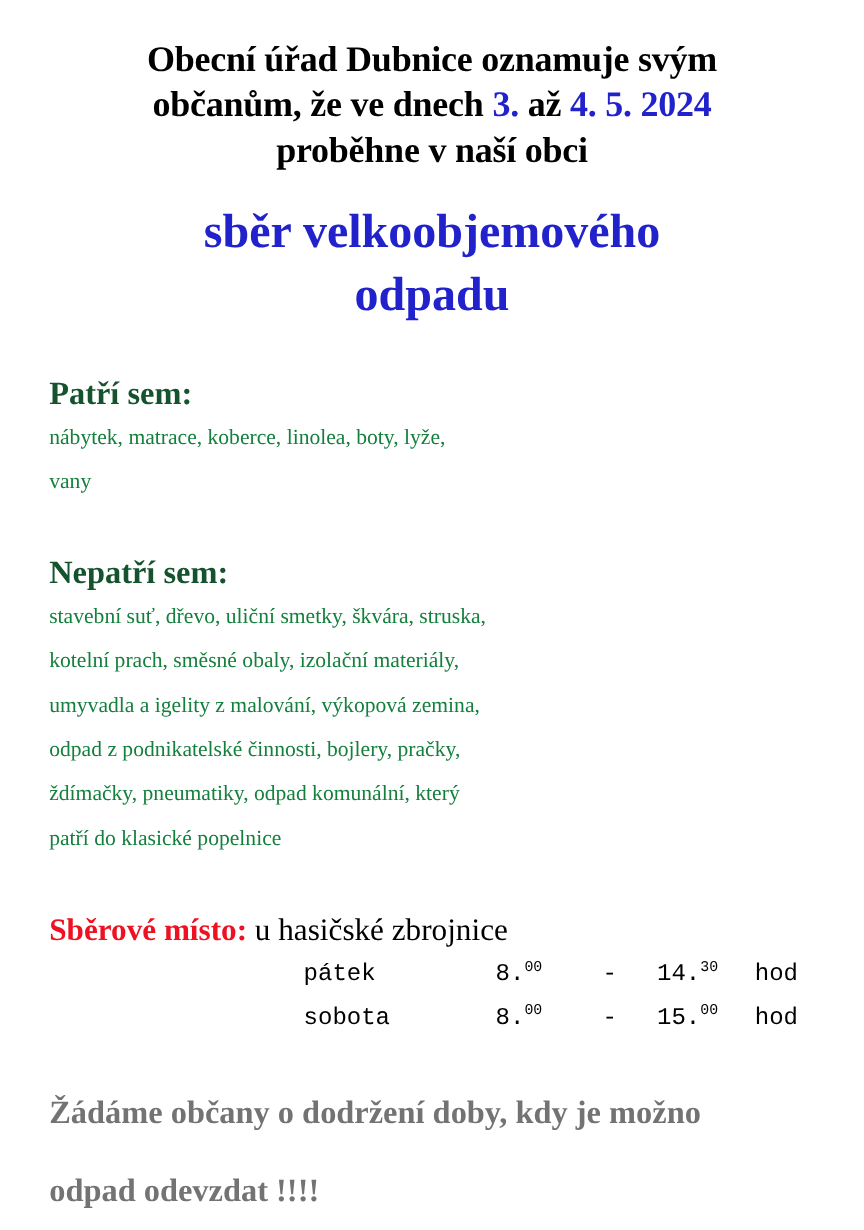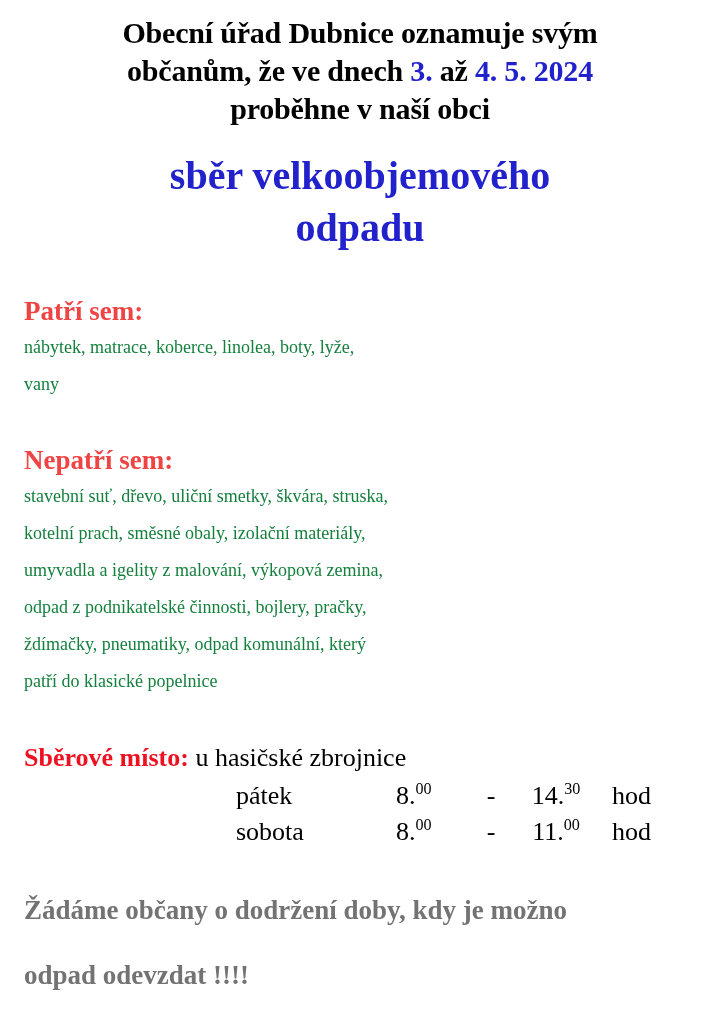--- a/index.html
+++ b/index.html
@@ -15,21 +15,21 @@
     font-family: "Liberation Serif", "DejaVu Serif", serif;
     color: #000000;
     overflow: hidden;
   }
 
   .page {
     position: relative;
     width: 720px;
     height: 1025px;
     box-sizing: border-box;
-    padding: 0;
+    padding: 17px;
     background: #ffffff;
   }
 
   
   .header {
     text-align: center;
     font-weight: bold;
     font-size: 30px;
     line-height: 38px;
     padding-top: 14px;
@@ -56,21 +56,21 @@
   }
 
   
   .body-block {
     margin-top: 16px;
     padding-left: 24px;
     padding-right: 12px;
   }
 
   .section-heading {
-    color: #ef4444;
+    color: #14532d;
     font-weight: bold;
     font-size: 27px;
     line-height: 35px;
     white-space: nowrap;
     margin-top: 40px;
   }
 
   .body-line {
     font-size: 18px;
     line-height: 37px;
@@ -100,25 +100,26 @@
   }
   .place-value {
     color: #000000;
   }
 
   .schedule {
     margin-top: 2px;
     border-collapse: collapse;
   }
   .schedule td {
-    font-size: 26px;
+    font-size: 20px;
     line-height: 36px;
     padding: 0;
     vertical-align: baseline;
     white-space: nowrap;
+    font-family: Liberation Mono, monospace;
   }
   .col-day   { width: 160px; padding-left: 212px !important; }
   .col-from  { width: 78px;  text-align: left; }
   .col-dash  { width: 34px;  text-align: center; }
   .col-to    { width: 96px;  text-align: center; }
   .col-unit  { text-align: left; padding-left: 8px !important; }
 
   sup {
     font-size: 0.62em;
     vertical-align: super;
@@ -185,21 +186,21 @@
           <td class="col-day">pátek</td>
           <td class="col-from"><span>8.</span><sup>00</sup></td>
           <td class="col-dash">-</td>
           <td class="col-to"><span>14.</span><sup>30</sup></td>
           <td class="col-unit">hod</td>
         </tr>
         <tr>
           <td class="col-day">sobota</td>
           <td class="col-from"><span>8.</span><sup>00</sup></td>
           <td class="col-dash">-</td>
-          <td class="col-to"><span>11.</span><sup>00</sup></td>
+          <td class="col-to"><span>15.</span><sup>00</sup></td>
           <td class="col-unit">hod</td>
         </tr>
       </tbody>
     </table>
   </div>
 
   <div class="footer-block">
     <div class="footer-line">Žádáme občany o dodržení doby, kdy je možno</div>
     <div class="footer-line">odpad odevzdat !!!!</div>
   </div>

